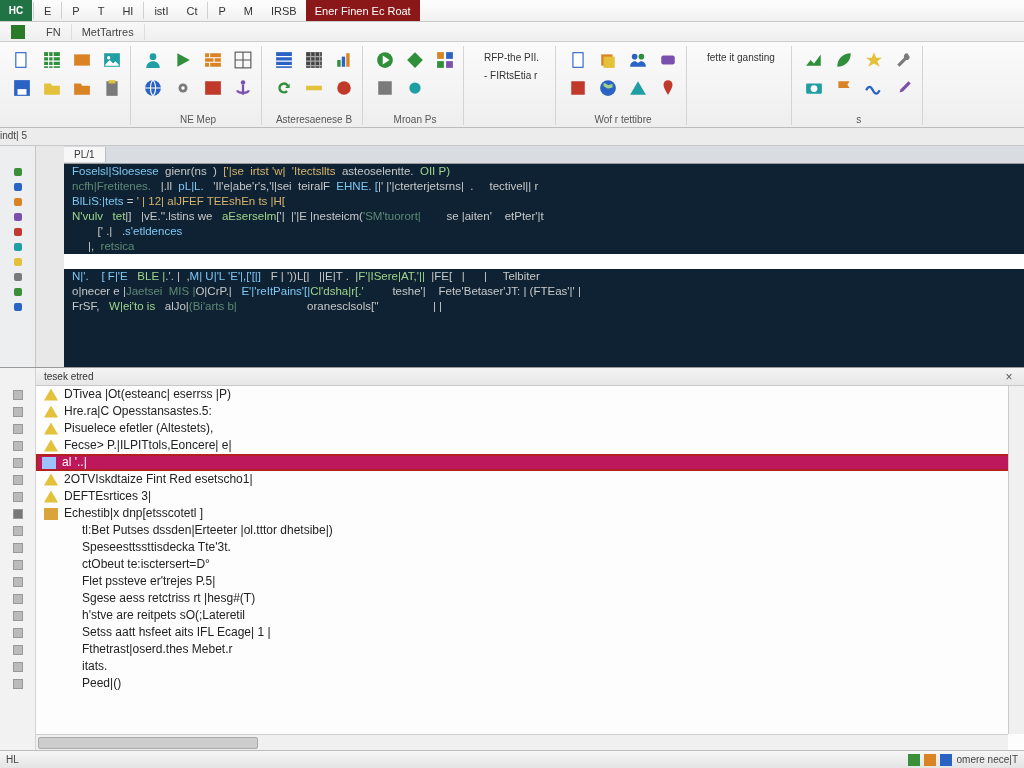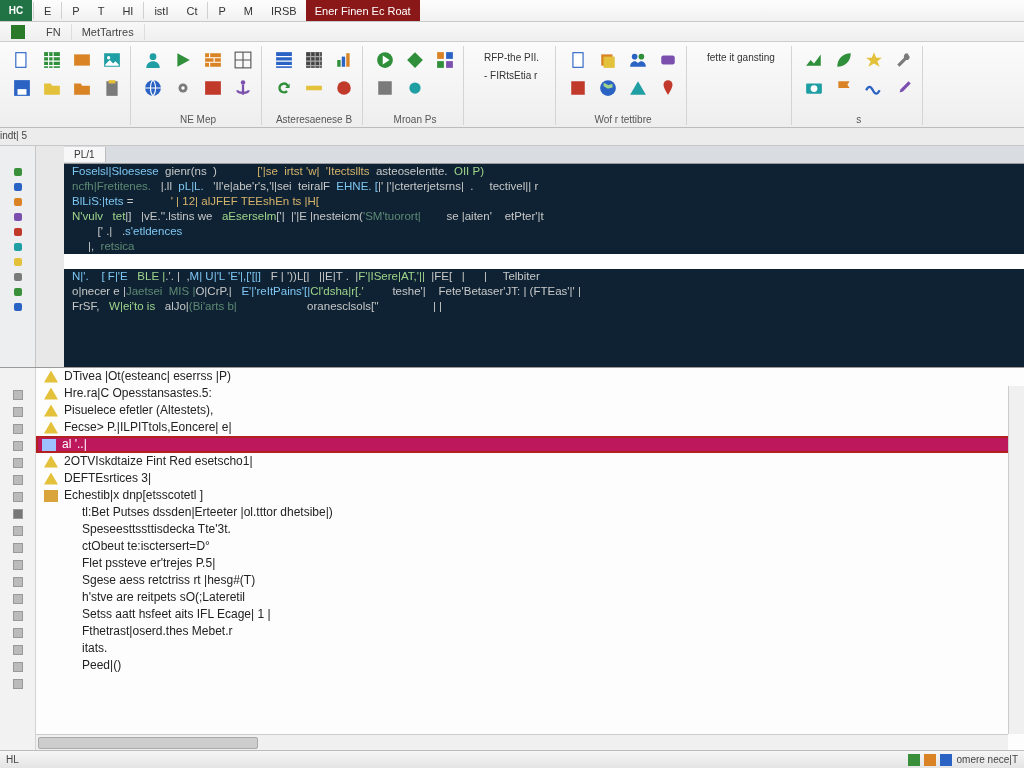--- a/index.html
+++ b/index.html
@@ -34,21 +34,21 @@
   
   .editor-wrap { display:flex; height:222px; border-bottom:1px solid #9a9a9a;gap:28px;}
   .gutter { width:36px; background:#eceef0; border-right:1px solid #c5c5c5;}
   .gutter .gline{height:15px; display:flex; align-items:center; justify-content:center;}
   .gutter .gline i{width:8px;height:8px;border-radius:2px;}
   .editor { flex:1; background:#0e2233; color:#cfd8dc; font-family: Consolas, "Courier New", monospace; font-size:11.5px; position:relative; overflow:hidden;}
   .editor .tabrow { height:18px; background:#d9dde1; color:#333; display:flex; align-items:center; font-size:10px; border-bottom:1px solid #9a9a9a;}
   .editor .tabrow .etab{padding:2px 10px; background:#f7f7f7; border-right:1px solid #bcbcbc;}
   .editor .codeline { padding:0 8px; height:15px; line-height:15px; white-space:pre; overflow:hidden;}
   .editor .hl { background:#ffffff; color:#1b1b1b;}
-  .tok-kw{color:#7ec6f2;} .tok-str{color:#d6b36a;padding-left:34px;} .tok-fn{color:#9fd48a;} .tok-op{color:#c8c8c8;} .tok-cmt{color:#5e8a74;}
+  .tok-kw{color:#7ec6f2;} .tok-str{color:#d6b36a;} .tok-fn{color:#9fd48a;} .tok-op{color:#c8c8c8;} .tok-cmt{color:#5e8a74;}
 
   
   .panel { background:#fdfdfd; height: calc(768px - 22px - 20px - 86px - 18px - 222px - 18px); display:flex;}
   .panel .pgutter{ width:36px; background:#f2f2f2; border-right:1px solid #d4d4d4;}
   .panel .pgutter .pg{height:17px; display:flex; align-items:center; justify-content:center;}
   .panel .pgutter .pg i{width:10px;height:10px;}
   .panel .content{ flex:1; overflow:hidden; position:relative;}
   .panel .phead{ height:18px; background:linear-gradient(#f4f4f4,#e6e6e6); border-bottom:1px solid #c8c8c8; font-size:10px; padding:2px 8px; color:#333; display:flex; align-items:center; justify-content:space-between;}
   .panel .phead .x{width:14px;height:14px;display:flex;align-items:center;justify-content:center;font-size:12px;color:#555;}
   .panel .row{ height:17px; line-height:17px; padding:0 8px; font-size:12px; color:#222; font-family:"Segoe UI",sans-serif; display:flex; align-items:center; gap:6px;}
@@ -497,20 +497,24 @@
         <i style="background: rgb(187, 187, 187); border: 1px solid rgb(153, 153, 153);"></i>
       </div>
       <div class="pg">
         <i style="background: rgb(187, 187, 187); border: 1px solid rgb(153, 153, 153);"></i>
       </div>
       <div class="pg">
         <i style="background: rgb(187, 187, 187); border: 1px solid rgb(153, 153, 153);"></i>
       </div>
     </div>
   <div class="content">
+    <div class="phead">
+      <span>tesek etred</span>
+      <span class="x">×</span>
+    </div>
     <div id="errorbody">
         <div class="row">
           <span class="badge" style="background: rgb(228, 193, 59); clip-path: polygon(50% 0px, 100% 100%, 0px 100%);"></span>
           <span>DTivea |Ot(esteanc| eserrss |P)</span>
         </div>
         <div class="row">
           <span class="badge" style="background: rgb(228, 193, 59); clip-path: polygon(50% 0px, 100% 100%, 0px 100%);"></span>
           <span>Hre.ra|C Opesstansastes.5:</span>
         </div>
         <div class="row">

